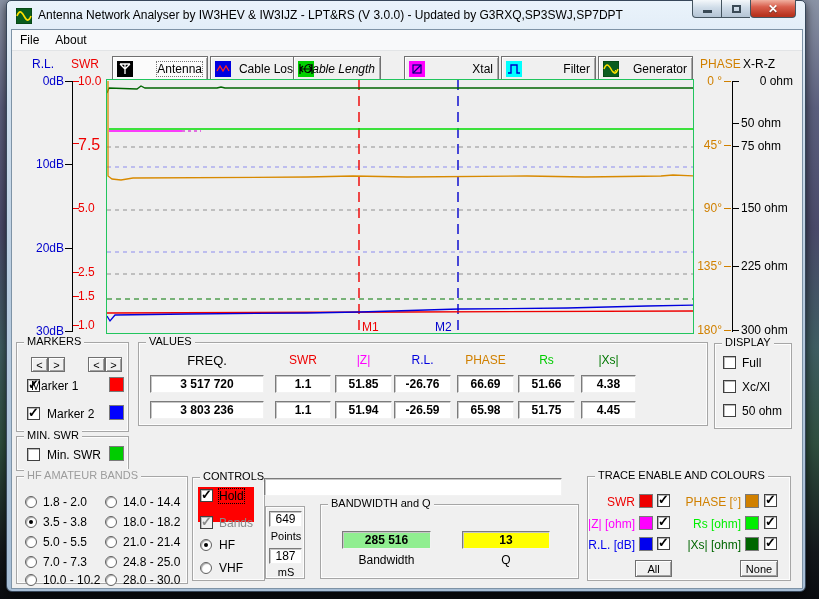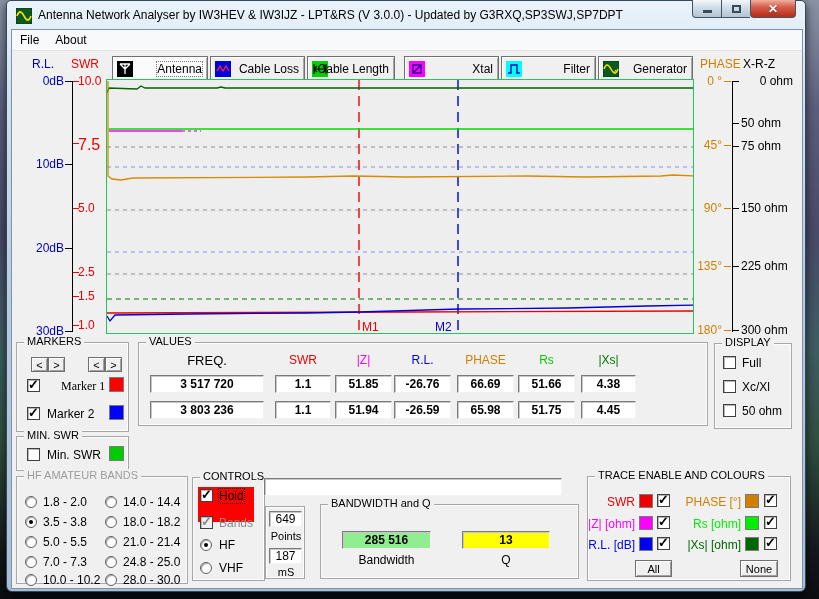--- a/index.html
+++ b/index.html
@@ -113,21 +113,21 @@
             </svg>
           <span class="tlabel">Antenna</span>
         </div>
         <div class="tab" style="left:198px;width:95px;">
           <svg class="ticon" viewBox="0 0 16 16">
               <rect width="16" height="16" fill="#0000e0"></rect>
               <polyline points="2,10 5,5 8,10 11,5 14,10" stroke="#ff2222" stroke-width="1.4" fill="none"></polyline>
             </svg>
           <span class="tlabel">Cable Loss</span>
         </div>
-        <div class="tab" style="left:295px;width:88px;">
+        <div class="tab" style="left:281px;width:88px;font-style:italic;">
           <svg class="ticon" viewBox="0 0 16 16">
               <rect width="16" height="16" fill="#00d000"></rect>
               <path d="M2 3 V13 M14 3 V13 M2 8 H14 M5 5 L2 8 L5 11 M11 5 L14 8 L11 11" stroke="#000" stroke-width="1.2" fill="none"></path>
             </svg>
           <span class="tlabel">Cable Length</span>
         </div>
         <div class="tab" style="left:392px;width:95px;">
           <svg class="ticon" viewBox="0 0 16 16">
               <rect width="16" height="16" fill="#ff00ff"></rect>
               <rect x="4" y="4" width="8" height="8" fill="none" stroke="#000080" stroke-width="1.2"></rect>
@@ -220,21 +220,21 @@
             </svg>
         </div>
 
         <div class="group" style="left:4px;top:291px;width:113px;height:90px;">
           <span class="legend">MARKERS</span>
           <div class="btn" style="left:14px;top:14px;width:17px;height:15px;">&lt;</div>
           <div class="btn" style="left:31px;top:14px;width:17px;height:15px;">&gt;</div>
           <div class="btn" style="left:71px;top:14px;width:17px;height:15px;">&lt;</div>
           <div class="btn" style="left:88px;top:14px;width:17px;height:15px;">&gt;</div>
           <span class="cb on" style="left:10px;top:36px;"></span>
-          <span class="rowlab" style="left:44px;top:36px;font-family:Liberation Serif, serif;">Marker 1</span>
+          <span class="rowlab" style="left:14px;top:36px;">Marker 1</span>
           <span class="swatch" style="left: 92px; top: 34px; background: rgb(255, 0, 0);"></span>
           <span class="cb on" style="left:10px;top:64px;"></span>
           <span class="rowlab" style="left:30px;top:64px;">Marker 2</span>
           <span class="swatch" style="left: 92px; top: 62px; background: rgb(0, 0, 255);"></span>
         </div>
 
         <div class="group" style="left:4px;top:385px;width:113px;height:35px;">
           <span class="legend">MIN. SWR</span>
           <span class="cb" style="left:10px;top:11px;"></span>
           <span class="rowlab" style="left:30px;top:11px;">Min. SWR</span>

